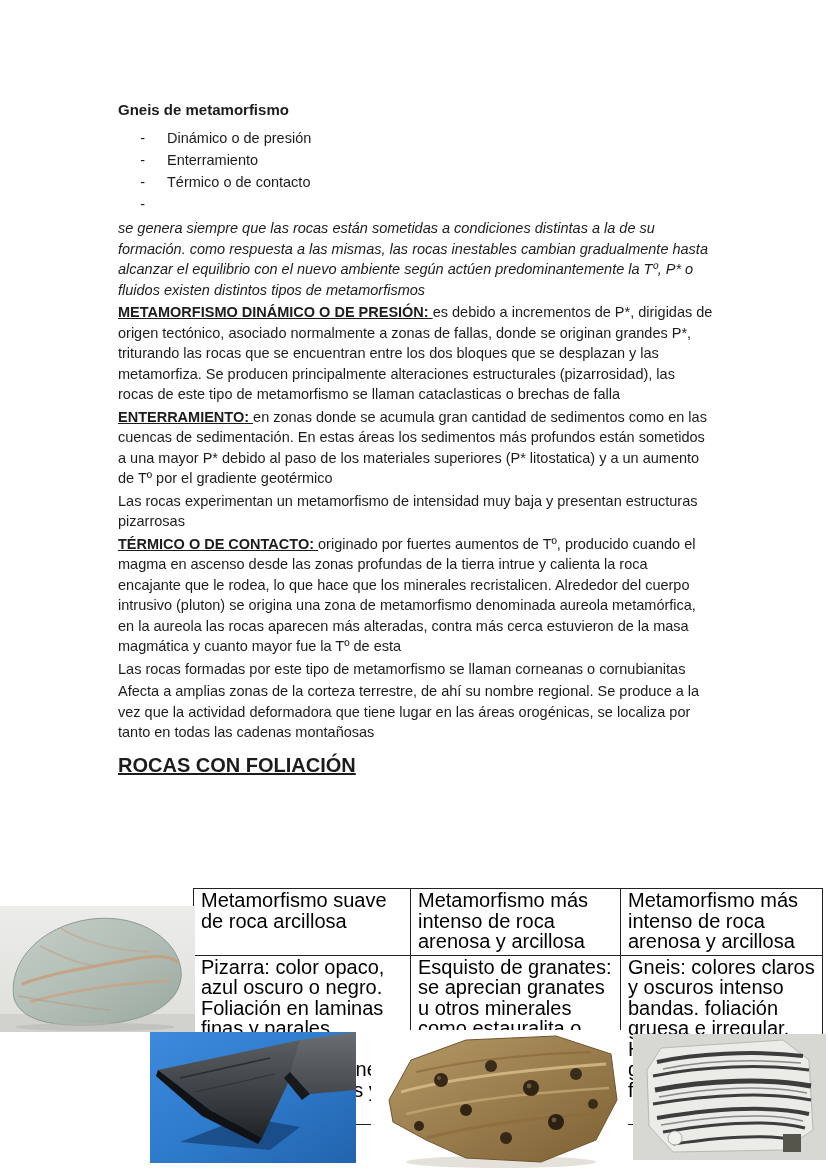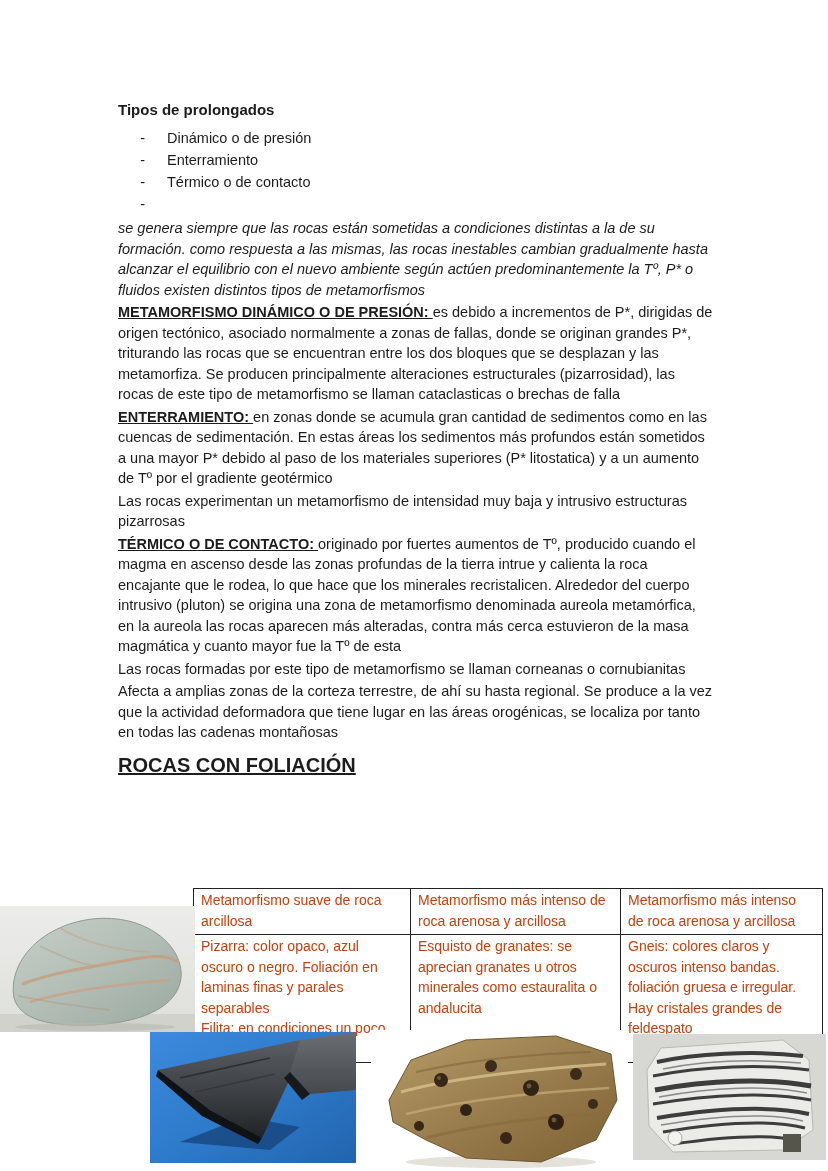--- a/index.html
+++ b/index.html
@@ -20,42 +20,42 @@
   .intro { font-style:italic; margin-top:3px; }
   .para { margin-top:2px; }
   .lead { font-weight:700; text-decoration:underline; }
   .foliation-heading {
     margin-top:12px; font-weight:700; text-decoration:underline;
     font-size:20px;
   }
   .rock-table {
     position:absolute; left:193px; top:888px; width:629px;
     border-collapse:collapse; table-layout:fixed;
-    font-size:14px; line-height:20.5px; color:#c2410c;
+    font-size:20px; line-height:20.5px; color:#000000;
   }
   .rock-table td {
     border:1.5px solid #222222; vertical-align:top;
     padding:1px 7px 3px 7px;
   }
   .rock-table .hdr-row td { height:38px; }
   .rock-table .body-row td { height:100px; }
   .photo { position:absolute; display:block; }
   .photo-rock-sample { left:0px;   top:906px;  }
   .photo-slate       { left:150px; top:1032px; }
   .photo-schist      { left:371px; top:1030px; }
   .photo-gneiss      { left:633px; top:1034px; }
 </style>
 </head>
 <body>
 
 <div class="page">
 
   <div class="content">
 
-    <div class="doc-title">Tipos de prolongados</div>
+    <div class="doc-title">Gneis de metamorfismo</div>
 
     <div class="bullets">
       <div class="bullet-row">
         <span class="bullet-marker">-</span>
         <span class="bullet-label">Dinámico o de presión</span>
       </div>
       <div class="bullet-row">
         <span class="bullet-marker">-</span>
         <span class="bullet-label">Enterramiento</span>
       </div>
@@ -71,30 +71,30 @@
     <div class="intro">se genera siempre que las rocas están sometidas a condiciones distintas a la de su formación. como respuesta a las mismas, las rocas inestables cambian gradualmente hasta alcanzar el equilibrio con el nuevo ambiente según actúen predominantemente la Tº, P* o fluidos existen distintos tipos de metamorfismos</div>
 
     <div class="para">
       <span class="lead">METAMORFISMO DINÁMICO O DE PRESIÓN: </span><span>es debido a incrementos de P*, dirigidas de origen tectónico, asociado normalmente a zonas de fallas, donde se originan grandes P*, triturando las rocas que se encuentran entre los dos bloques que se desplazan y las metamorfiza. Se producen principalmente alteraciones estructurales (pizarrosidad), las rocas de este tipo de metamorfismo se llaman cataclasticas o brechas de falla</span>
     </div>
 
     <div class="para">
       <span class="lead">ENTERRAMIENTO: </span><span>en zonas donde se acumula gran cantidad de sedimentos como en las cuencas de sedimentación. En estas áreas los sedimentos más profundos están sometidos a una mayor P* debido al paso de los materiales superiores (P* litostatica) y a un aumento de Tº por el gradiente geotérmico</span>
     </div>
 
-    <div class="para">Las rocas experimentan un metamorfismo de intensidad muy baja y intrusivo estructuras pizarrosas</div>
+    <div class="para">Las rocas experimentan un metamorfismo de intensidad muy baja y presentan estructuras pizarrosas</div>
 
     <div class="para">
       <span class="lead">TÉRMICO O DE CONTACTO: </span><span>originado por fuertes aumentos de Tº, producido cuando el magma en ascenso desde las zonas profundas de la tierra intrue y calienta la roca encajante que le rodea, lo que hace que los minerales recristalicen. Alrededor del cuerpo intrusivo (pluton) se origina una zona de metamorfismo denominada aureola metamórfica, en la aureola las rocas aparecen más alteradas, contra más cerca estuvieron de la masa magmática y cuanto mayor fue la Tº de esta</span>
     </div>
 
     <div class="para">Las rocas formadas por este tipo de metamorfismo se llaman corneanas o cornubianitas</div>
 
 
-    <div class="para">Afecta a amplias zonas de la corteza terrestre, de ahí su hasta regional. Se produce a la vez que la actividad deformadora que tiene lugar en las áreas orogénicas, se localiza por tanto en todas las cadenas montañosas</div>
+    <div class="para">Afecta a amplias zonas de la corteza terrestre, de ahí su nombre regional. Se produce a la vez que la actividad deformadora que tiene lugar en las áreas orogénicas, se localiza por tanto en todas las cadenas montañosas</div>
 
     <div class="foliation-heading">ROCAS CON FOLIACIÓN</div>
 
   </div>
 
   <table class="rock-table">
     <colgroup>
         <col style="width:217px">
         <col style="width:210px">
         <col style="width:202px">

